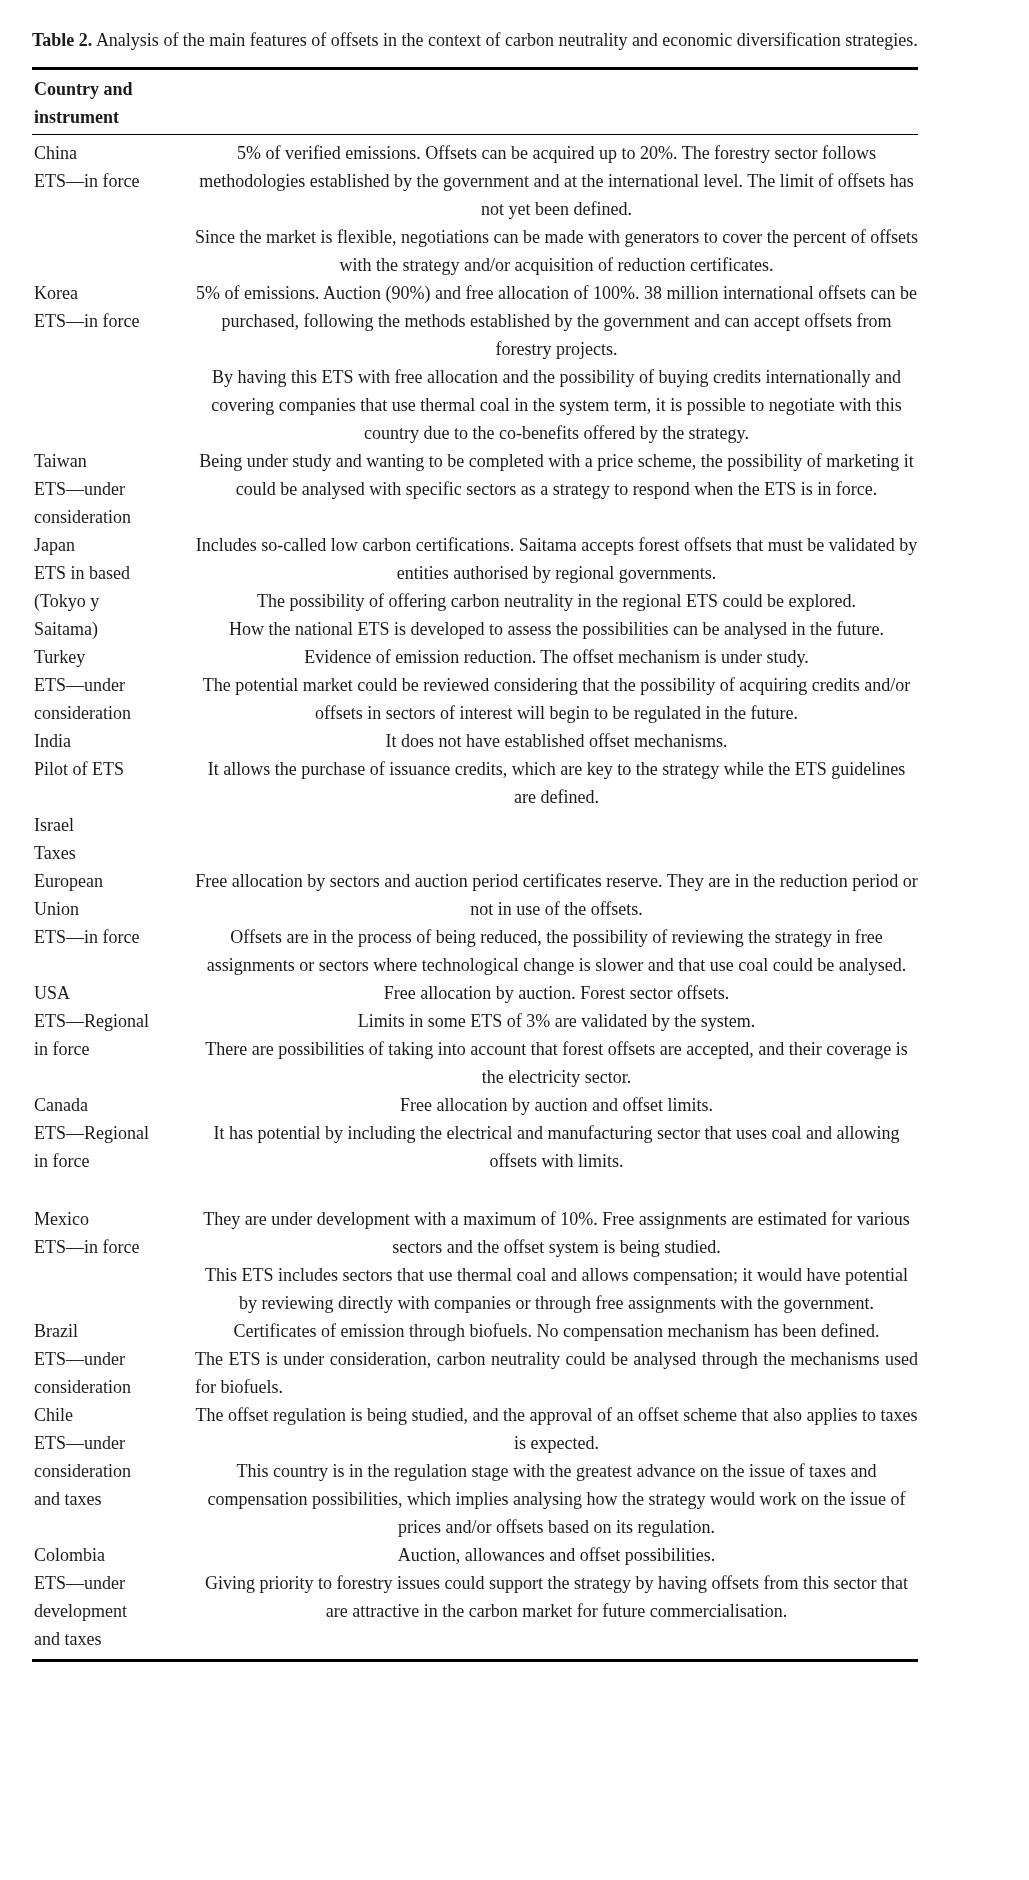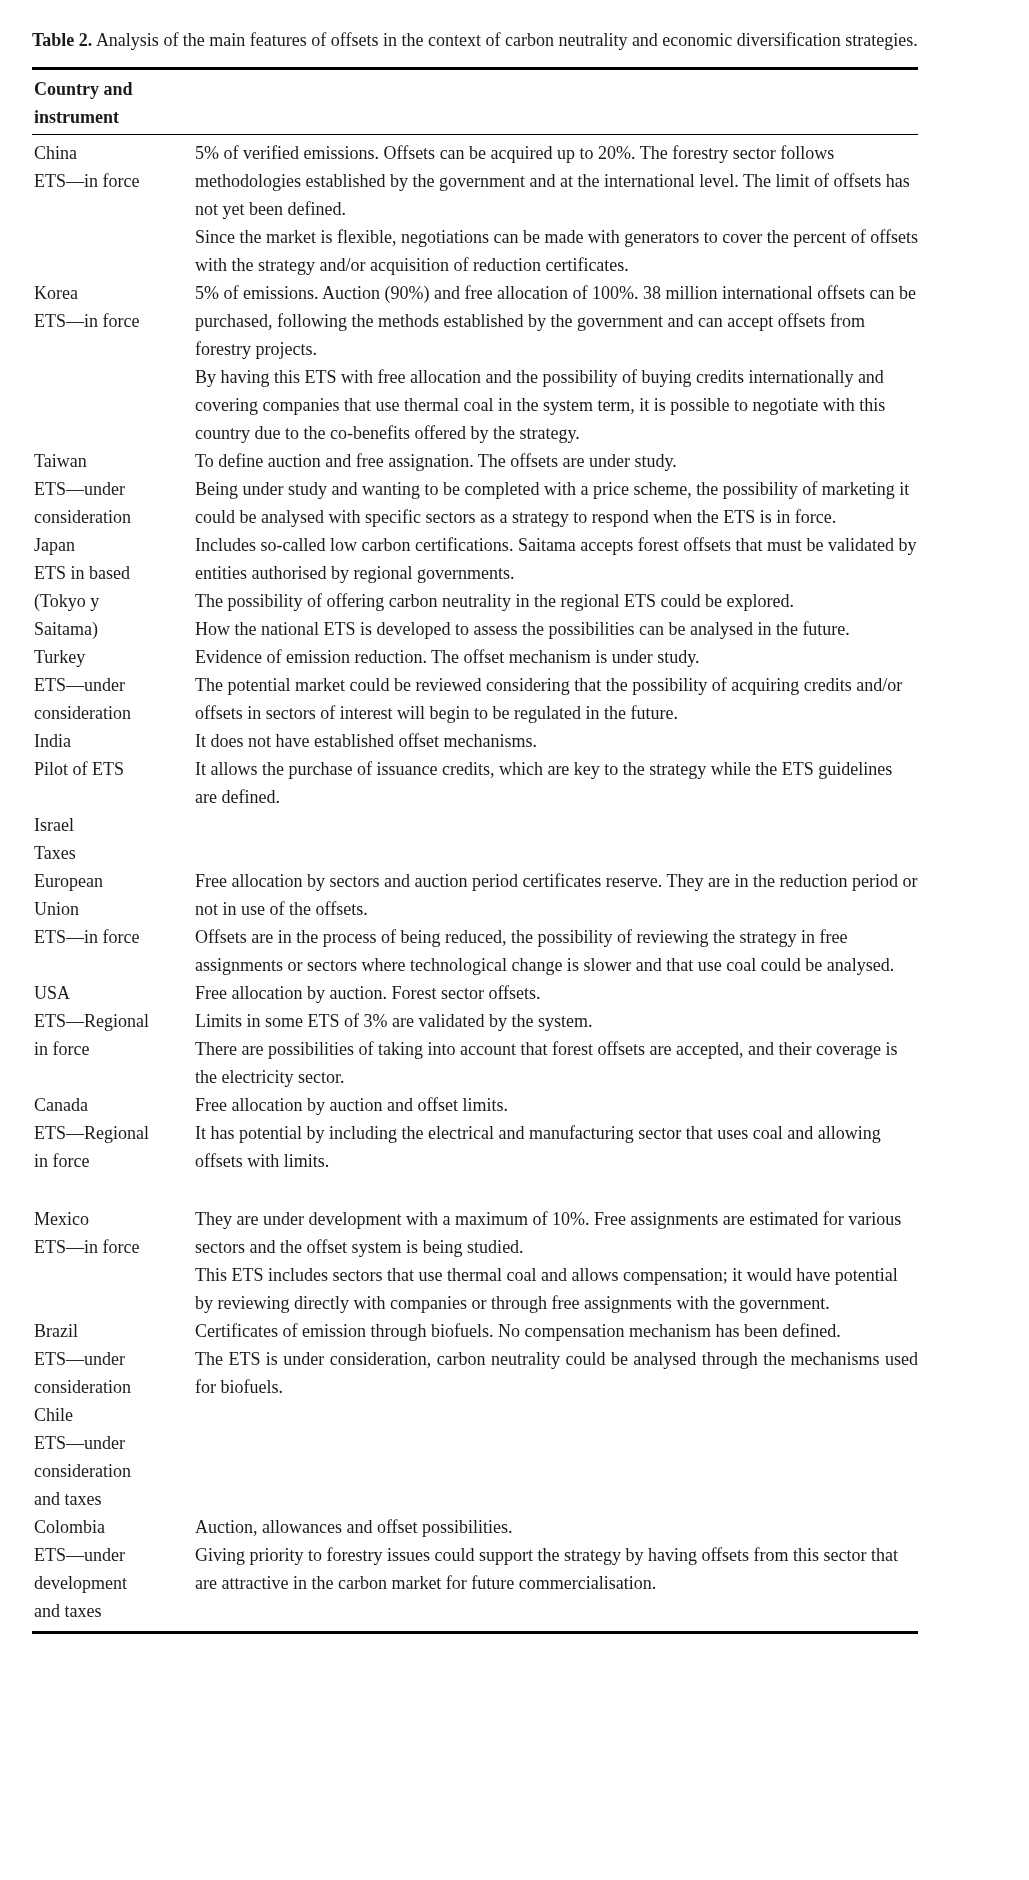--- a/index.html
+++ b/index.html
@@ -57,20 +57,21 @@
   }
   .row {
     display: flex;
     line-height: 28px;
   }
   .row.gap-above {
     margin-top: 30px;
   }
   .para {
     margin: 0;
+    text-align: center;
   }
   .para.justify {
     text-align: justify;
   }
 </style>
 </head>
 <body>
 
 <div class="page">
 
@@ -105,21 +106,20 @@
           <div class="para">By having this ETS with free allocation and the possibility of buying credits internationally and covering companies that use thermal coal in the system term, it is possible to negotiate with this country due to the co-benefits offered by the strategy.</div>
         </div>
       </div>
       <div class="row">
         <div class="col-country">
           <div>Taiwan</div>
           <div>ETS—under</div>
           <div>consideration</div>
         </div>
         <div class="col-desc">
-          <div class="para">To define auction and free assignation. The offsets are under study.</div>
           <div class="para">Being under study and wanting to be completed with a price scheme, the possibility of marketing it could be analysed with specific sectors as a strategy to respond when the ETS is in force.</div>
         </div>
       </div>
       <div class="row">
         <div class="col-country">
           <div>Japan</div>
           <div>ETS in based</div>
           <div>(Tokyo y</div>
           <div>Saitama)</div>
         </div>
@@ -212,20 +212,22 @@
         </div>
       </div>
       <div class="row">
         <div class="col-country">
           <div>Chile</div>
           <div>ETS—under</div>
           <div>consideration</div>
           <div>and taxes</div>
         </div>
         <div class="col-desc">
+          <div class="para">The offset regulation is being studied, and the approval of an offset scheme that also applies to taxes is expected.</div>
+          <div class="para">This country is in the regulation stage with the greatest advance on the issue of taxes and compensation possibilities, which implies analysing how the strategy would work on the issue of prices and/or offsets based on its regulation.</div>
         </div>
       </div>
       <div class="row">
         <div class="col-country">
           <div>Colombia</div>
           <div>ETS—under</div>
           <div>development</div>
           <div>and taxes</div>
         </div>
         <div class="col-desc">

